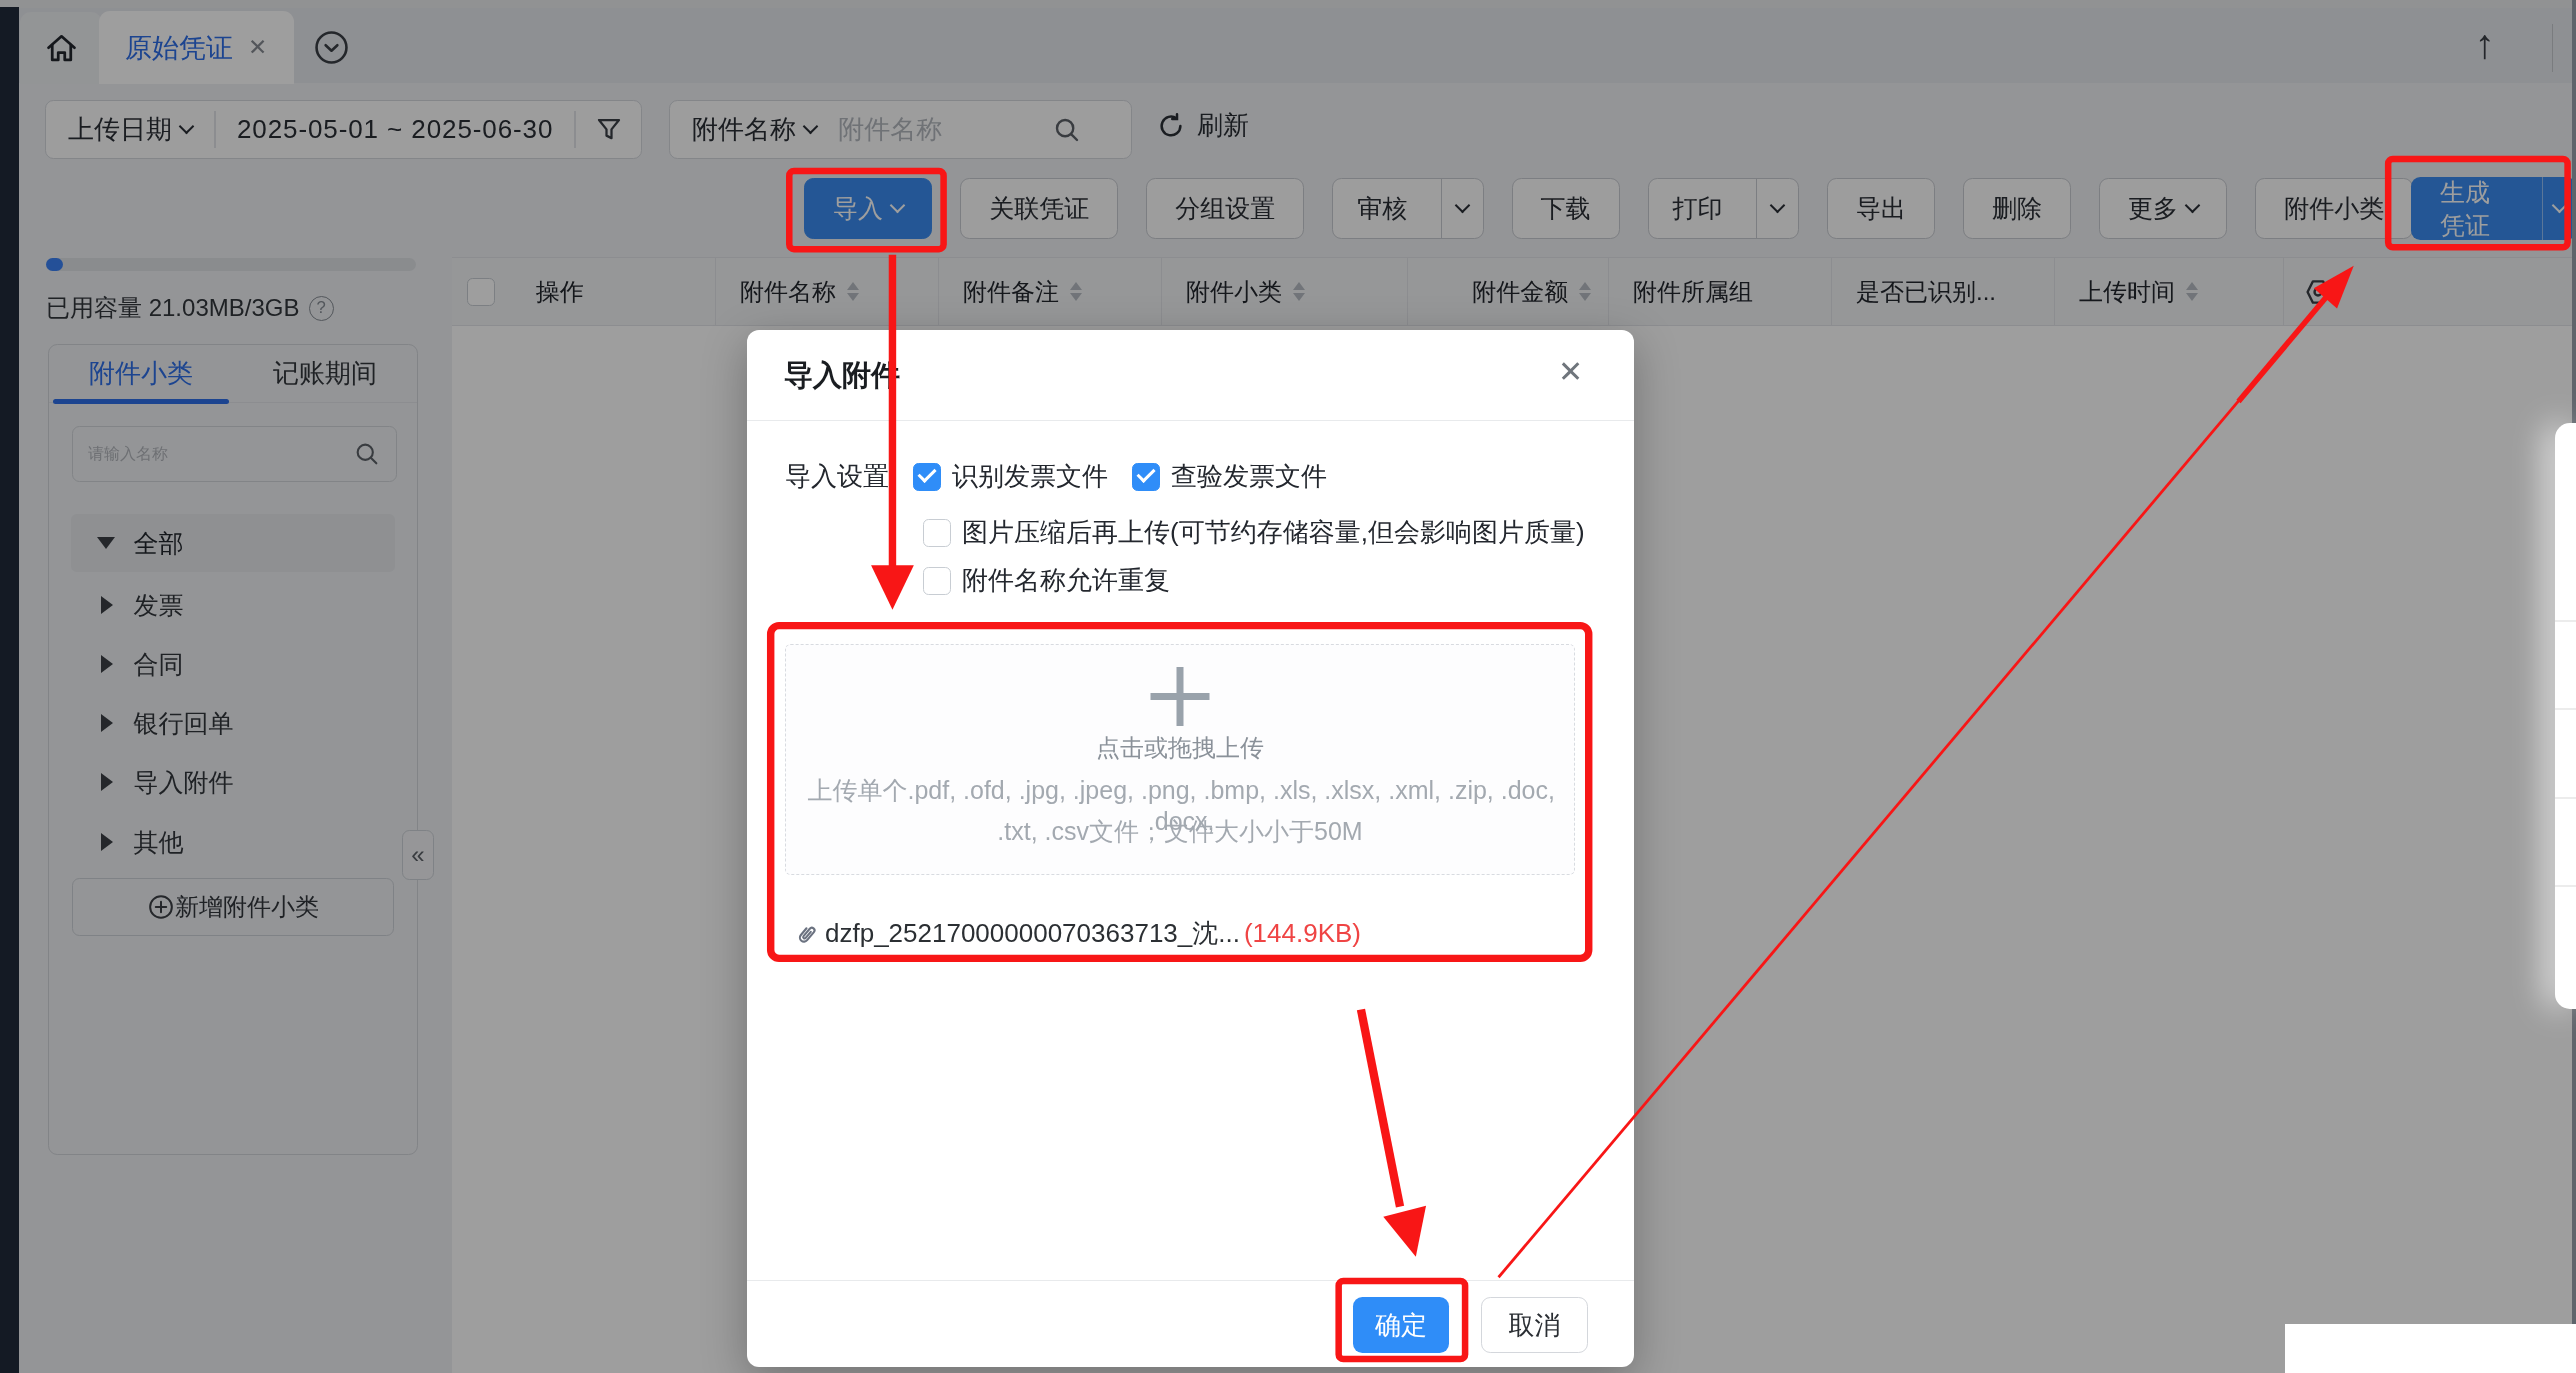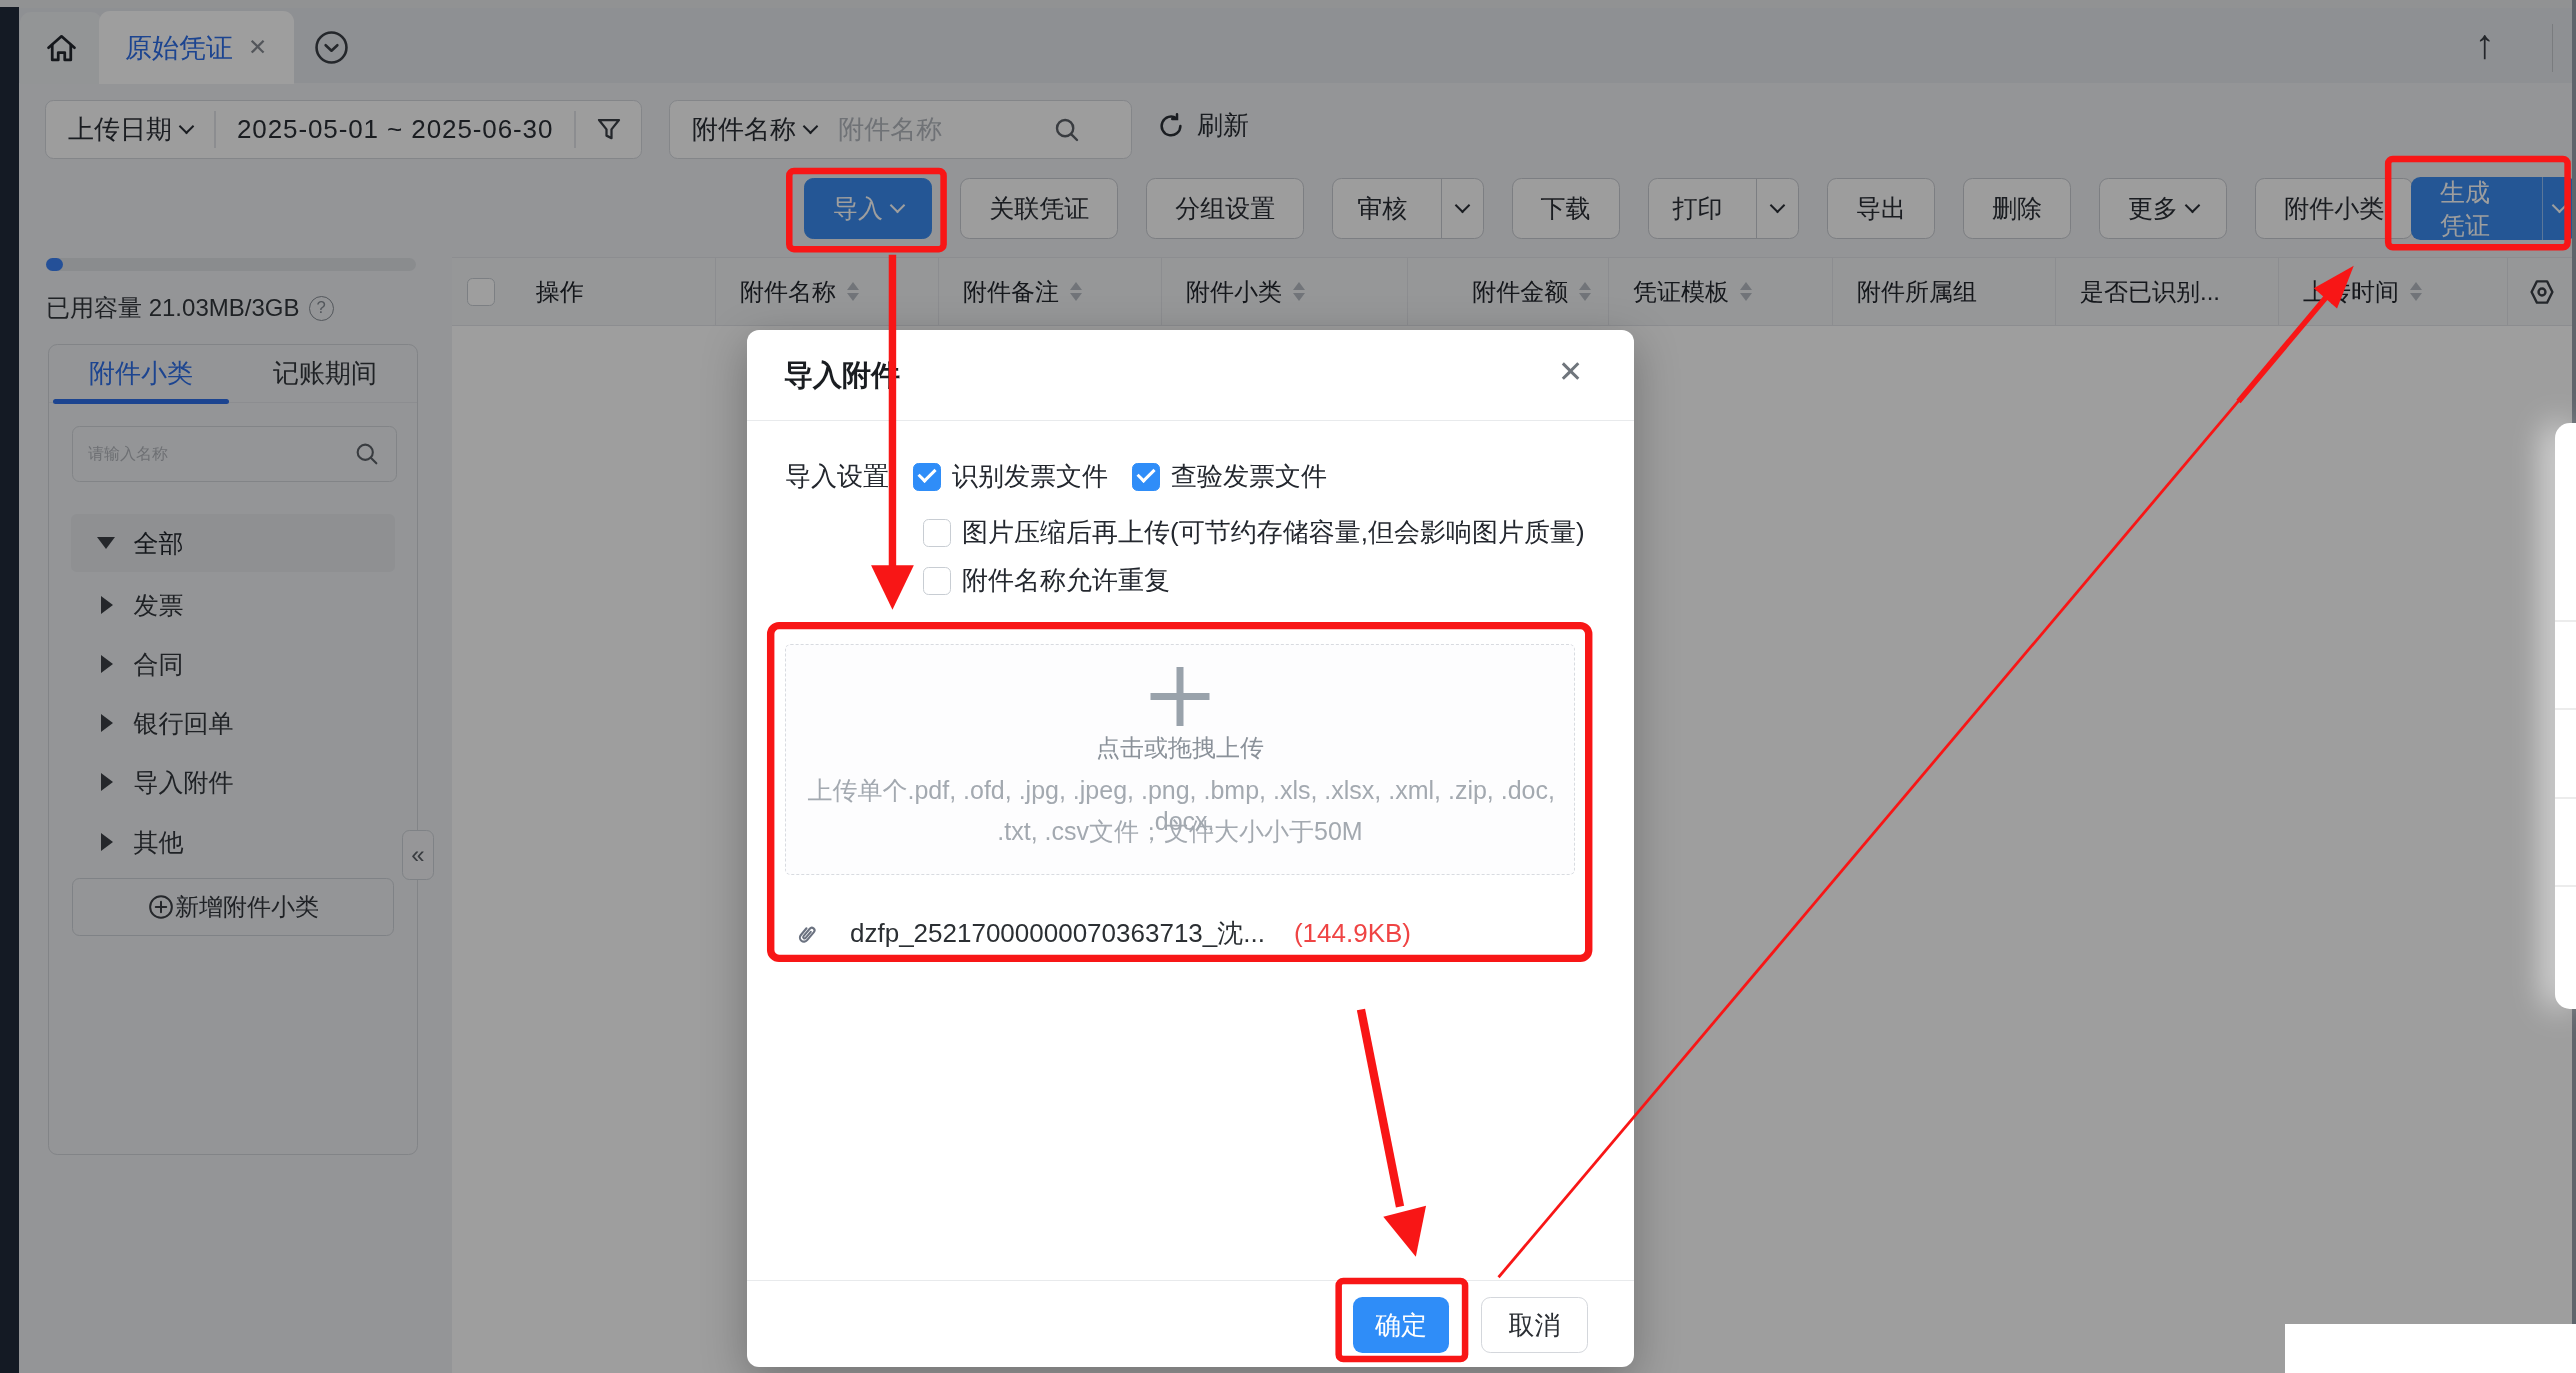--- a/index.html
+++ b/index.html
@@ -91,21 +91,21 @@
   .dlg-x { position:absolute; left:811px; top:24px; font-size:30px; color:#6f757c; }
   .dlg-row { position:absolute; left:38px; height:33px; display:flex; align-items:center; font-size:26px; color:#23272e; }
   .dlg-row .lbl { margin-left:11px; }
   .upload-zone { position:absolute; left:38px; top:314px; width:790px; height:231px; border:1.9px dashed #d8dbe0; border-radius:5.6px; background:#fdfdfe; }
   .plus-ic { position:absolute; left:50%; top:22px; width:59px; height:59px; transform:translateX(-50%); }
   .plus-ic::before { content:""; position:absolute; left:0; top:26px; width:59px; height:7.4px; background:#99a2ab; }
   .plus-ic::after { content:""; position:absolute; left:26px; top:0; width:7.4px; height:59px; background:#99a2ab; }
   .up-main { position:absolute; left:0; top:87px; width:100%; text-align:center; font-size:24px; color:#8a9199; }
   .up-hint1 { position:absolute; left:-9.3px; top:129px; width:809px; text-align:center; font-size:25px; color:#a3a9b0; }
   .up-hint2 { position:absolute; left:0; top:170px; width:100%; text-align:center; font-size:25px; color:#a3a9b0; }
-  .file-row { position:absolute; left:46px; top:586px; display:flex; align-items:center; gap:29px; font-size:26px; color:#2b2f33; }
+  .file-row { position:absolute; left:46px; top:586px; display:flex; align-items:center; gap:4px; font-size:26px; color:#2b2f33; }
   .file-size { color:#ef4444; }
   .dlg-foot { position:absolute; left:0; top:950px; width:100%; height:86px; border-top:1.9px solid #e8eaec; }
   .ok-btn { position:absolute; left:606px; top:16px; width:96px; height:56px; background:#2f8df8; border-radius:9.3px; color:#fff; font-size:26px; display:flex; align-items:center; justify-content:center; }
   .cancel-btn { position:absolute; left:734px; top:16px; width:107px; height:56px; background:#fff; border:1.9px solid #d4d7dc; border-radius:9.3px; color:#2a2e33; font-size:26px; display:flex; align-items:center; justify-content:center; }
 
   .anno { position:absolute; left:0; top:0; z-index:70; pointer-events:none; }
   svg.ic { display:block; }
 </style>
 </head>
 <body>
@@ -297,27 +297,20 @@
     </div>
     <div class="th" style="width:246px">
       <span>附件小类</span>
       <span class="sort">
           <i class="up"></i>
           <i class="dn"></i>
         </span>
     </div>
     <div class="th" style="width:201px; justify-content:flex-end; padding-right:16.7px; padding-left:0">
       <span>附件金额</span>
-      <span class="sort">
-          <i class="up"></i>
-          <i class="dn"></i>
-        </span>
-    </div>
-    <div class="th" style="width:224px">
-      <span>凭证模板</span>
       <span class="sort">
           <i class="up"></i>
           <i class="dn"></i>
         </span>
     </div>
     <div class="th" style="width:223px">
       <span>附件所属组</span>
     </div>
     <div class="th" style="width:223px">
       <span>是否已识别...</span>

